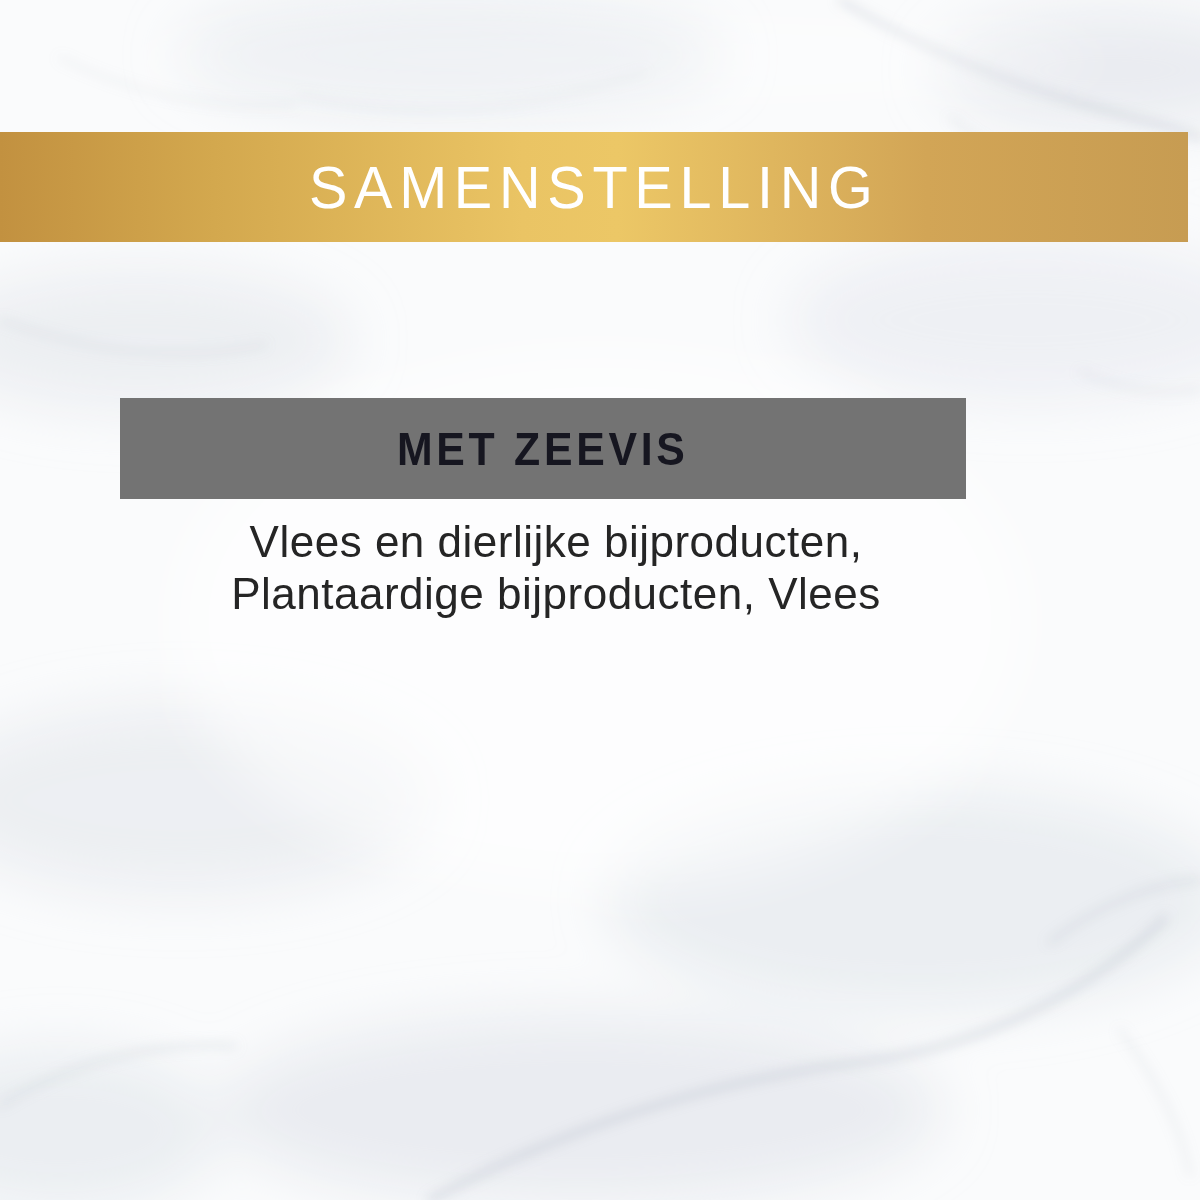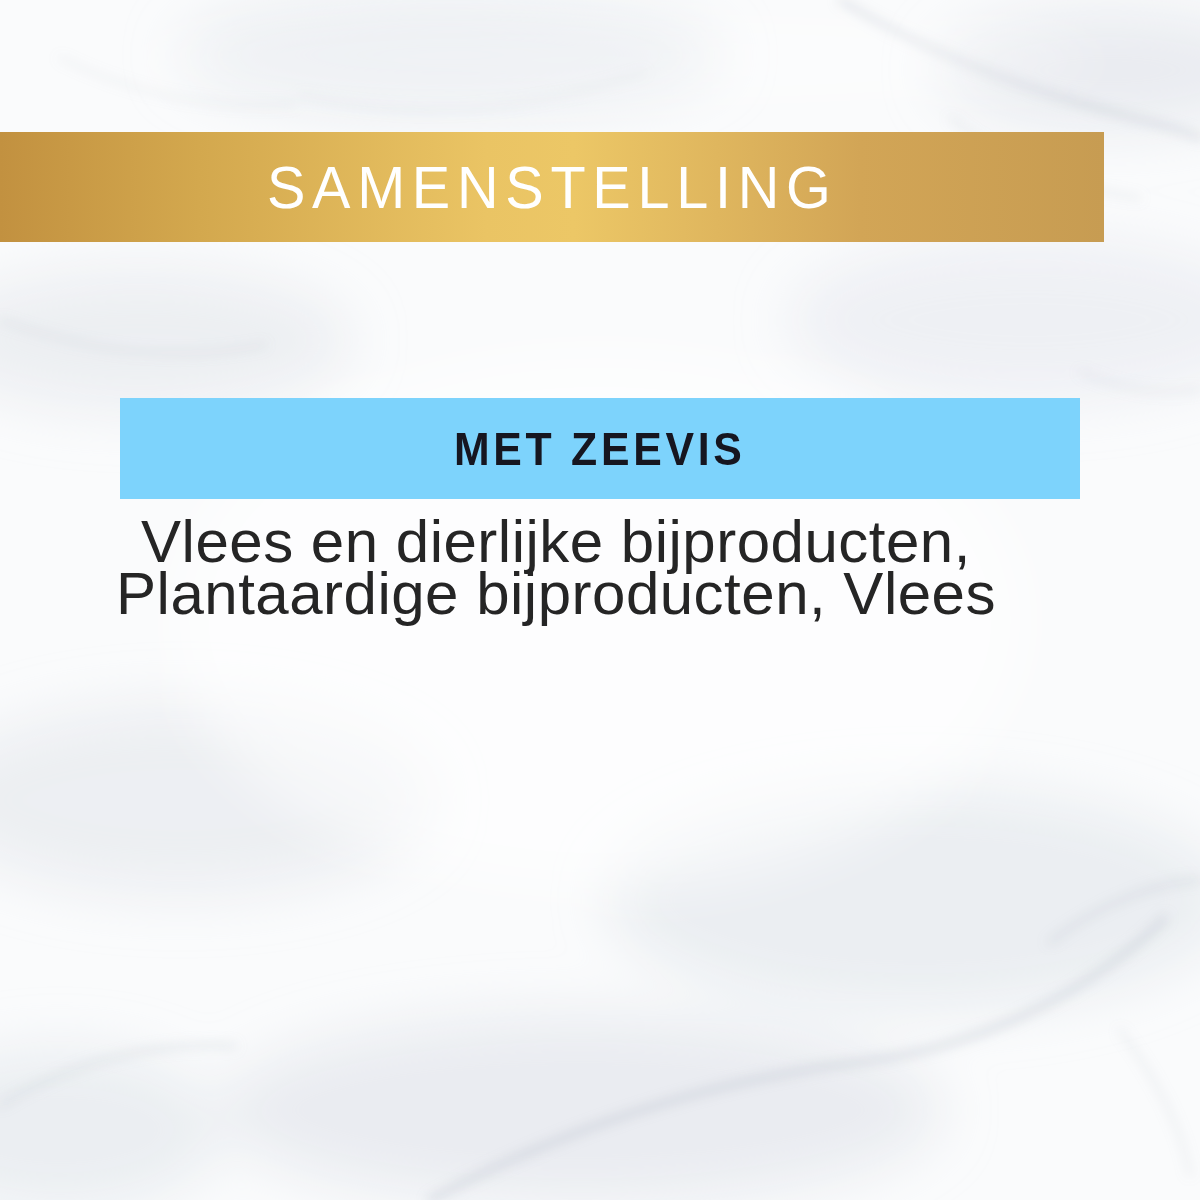--- a/index.html
+++ b/index.html
@@ -19,21 +19,21 @@
     position: absolute;
     top: 0; left: 0;
     width: 1200px;
     height: 1200px;
     display: block;
   }
   .gold-banner {
     position: absolute;
     top: 132px;
     left: 0;
-    width: 1104px;
+    width: 1188px;
     height: 110px;
     background: linear-gradient(90deg,
       #c29140 0%,
       #d3a84e 18%,
       #eac464 44%,
       #ecc766 52%,
       #d2a556 78%,
       #c79c52 100%);
     display: flex;
     align-items: center;
@@ -45,43 +45,43 @@
     font-size: 60px;
     font-weight: 400;
     letter-spacing: 7px;
     transform: scaleX(0.96);
     white-space: nowrap;
   }
   .blue-banner {
     position: absolute;
     top: 398px;
     left: 120px;
-    width: 960px;
+    width: 846px;
     height: 101px;
-    background: #7dd3fc;
+    background: #737373;
     display: flex;
     align-items: center;
     justify-content: center;
   }
   .blue-banner .variant {
     color: #161620;
     font-size: 46px;
     font-weight: 700;
     letter-spacing: 4px;
     transform: scaleX(0.93);
     white-space: nowrap;
   }
   .ingredients {
     position: absolute;
     top: 516px;
     left: 0;
     width: 1112px;
     text-align: center;
     color: #252525;
-    font-size: 60px;
+    font-size: 44px;
     line-height: 52px;
     letter-spacing: 0.5px;
   }
   .ingredients .line {
     white-space: nowrap;
   }
 </style>
 </head>
 <body>
 

